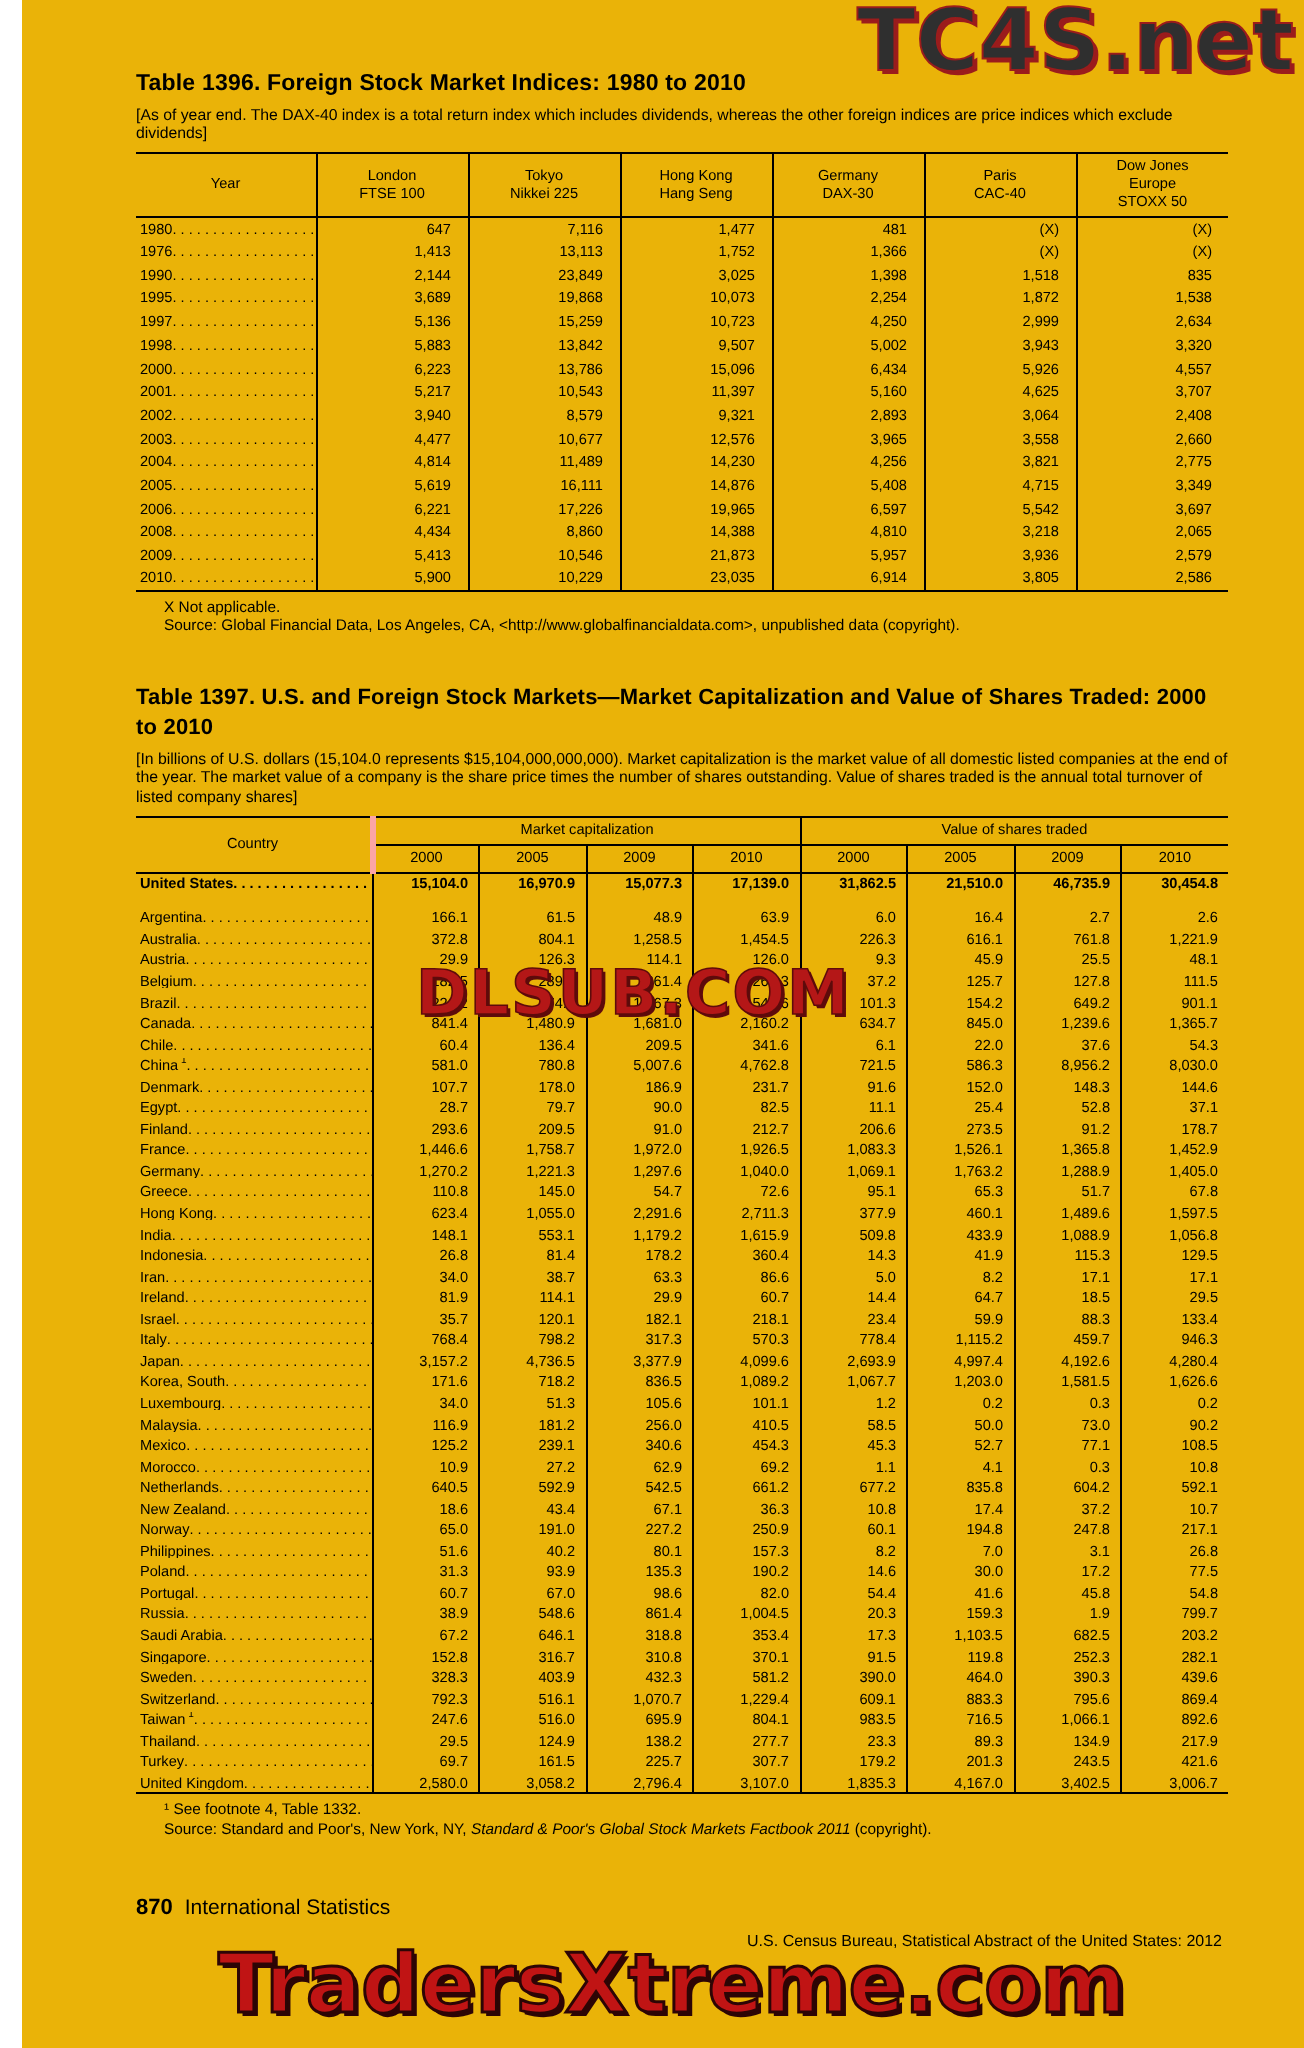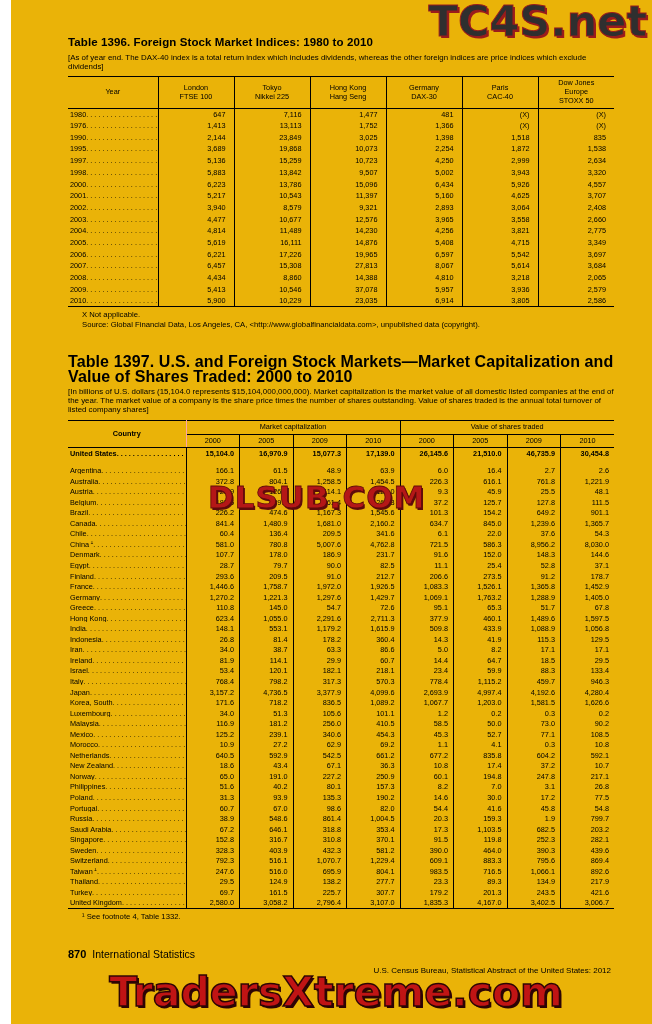--- a/index.html
+++ b/index.html
@@ -1,27 +1,27 @@
 <!DOCTYPE html>
 <html><head>
 <meta charset="utf-8">
 <style>
 *{margin:0;padding:0;box-sizing:border-box;}
 html,body{background:#fff;}
 .page{position:relative;width:650px;height:1024px;background:#eab308;font-family:"Liberation Sans","DejaVu Sans",sans-serif;color:#000;overflow:hidden;margin-left:11px;}
 .content{position:absolute;left:57px;top:36px;width:546px;}
 .t-title{font-size:11.5px;font-weight:bold;line-height:13.5px;letter-spacing:.1px;}
-.t-title2{margin-top:24px;font-size:16px;line-height:15px;}
+.t-title2{margin-top:24px;font-size:11px;line-height:15px;}
 .t-note{margin-top:3px;font-size:7.9px;line-height:9.4px;}
 table{border-collapse:collapse;table-layout:fixed;width:100%;margin-top:5px;border-top:1px solid #000;border-bottom:1px solid #000;}
 th{font-weight:normal;font-size:7.3px;line-height:8.8px;text-align:center;vertical-align:middle;padding:2px 1px;border-bottom:1px solid #000;}
 td{font-size:7.3px;line-height:1;vertical-align:middle;}
 th,td{border-left:1px solid #000;}
 tr > *:first-child{border-left:none;}
-.country-th{border-right:1px solid #fca5a5;width:118px;font-weight:bold;}
+.country-th{border-right:3px solid #fca5a5;width:118px;}
 #t1396 .yearcol{width:90px;}
 #t1396 tbody tr{height:11.7px;}
 #t1397 tbody tr{height:10.55px;}
 #t1397 tr.gap{height:7px;}
 .num{text-align:right;padding-right:8px;white-space:nowrap;overflow:hidden;}
 #t1397 .num{padding-right:5px;}
 .lead{display:flex;overflow:hidden;padding-left:2px;}
 .nm{white-space:nowrap;}
 .dots{flex:1;overflow:hidden;white-space:nowrap;}
 .dots::before{content:". . . . . . . . . . . . . . . . . . . . . . . . . . . . . . . . . . . . . . . . . . . .";}
@@ -235,55 +235,41 @@
             <td class="num">6,221</td>
             <td class="num">17,226</td>
             <td class="num">19,965</td>
             <td class="num">6,597</td>
             <td class="num">5,542</td>
             <td class="num">3,697</td>
           </tr>
           <tr>
             <td>
               <div class="lead">
-                <span class="nm">2007</span>
-                <span class="dots"></span>
-              </div>
-            </td>
-            <td class="num">6,457</td>
-            <td class="num">15,308</td>
-            <td class="num">27,813</td>
-            <td class="num">8,067</td>
-            <td class="num">5,614</td>
-            <td class="num">3,684</td>
-          </tr>
-          <tr>
-            <td>
-              <div class="lead">
                 <span class="nm">2008</span>
                 <span class="dots"></span>
               </div>
             </td>
             <td class="num">4,434</td>
             <td class="num">8,860</td>
             <td class="num">14,388</td>
             <td class="num">4,810</td>
             <td class="num">3,218</td>
             <td class="num">2,065</td>
           </tr>
           <tr>
             <td>
               <div class="lead">
                 <span class="nm">2009</span>
                 <span class="dots"></span>
               </div>
             </td>
             <td class="num">5,413</td>
             <td class="num">10,546</td>
-            <td class="num">37,078</td>
+            <td class="num">21,873</td>
             <td class="num">5,957</td>
             <td class="num">3,936</td>
             <td class="num">2,579</td>
           </tr>
           <tr>
             <td>
               <div class="lead">
                 <span class="nm">2010</span>
                 <span class="dots"></span>
               </div>
@@ -327,21 +313,21 @@
             <td>
               <div class="lead">
                 <span class="nm">United States</span>
                 <span class="dots"></span>
               </div>
             </td>
             <td class="num">15,104.0</td>
             <td class="num">16,970.9</td>
             <td class="num">15,077.3</td>
             <td class="num">17,139.0</td>
-            <td class="num">26,145.6</td>
+            <td class="num">31,862.5</td>
             <td class="num">21,510.0</td>
             <td class="num">46,735.9</td>
             <td class="num">30,454.8</td>
           </tr>
           <tr class="gap">
             <td></td>
             <td></td>
             <td></td>
             <td></td>
             <td></td>
@@ -545,21 +531,21 @@
           <tr>
             <td>
               <div class="lead">
                 <span class="nm">Germany</span>
                 <span class="dots"></span>
               </div>
             </td>
             <td class="num">1,270.2</td>
             <td class="num">1,221.3</td>
             <td class="num">1,297.6</td>
-            <td class="num">1,429.7</td>
+            <td class="num">1,040.0</td>
             <td class="num">1,069.1</td>
             <td class="num">1,763.2</td>
             <td class="num">1,288.9</td>
             <td class="num">1,405.0</td>
           </tr>
           <tr>
             <td>
               <div class="lead">
                 <span class="nm">Greece</span>
                 <span class="dots"></span>
@@ -654,21 +640,21 @@
             <td class="num">18.5</td>
             <td class="num">29.5</td>
           </tr>
           <tr>
             <td>
               <div class="lead">
                 <span class="nm">Israel</span>
                 <span class="dots"></span>
               </div>
             </td>
-            <td class="num">53.4</td>
+            <td class="num">35.7</td>
             <td class="num">120.1</td>
             <td class="num">182.1</td>
             <td class="num">218.1</td>
             <td class="num">23.4</td>
             <td class="num">59.9</td>
             <td class="num">88.3</td>
             <td class="num">133.4</td>
           </tr>
           <tr>
             <td>
@@ -1019,20 +1005,21 @@
             <td class="num">3,107.0</td>
             <td class="num">1,835.3</td>
             <td class="num">4,167.0</td>
             <td class="num">3,402.5</td>
             <td class="num">3,006.7</td>
           </tr>
         </tbody>
     </table>
     <div class="fnotes">
       <div>¹ See footnote 4, Table 1332.</div>
+      <div><span>Source: Standard and Poor's, New York, NY, </span><i>Standard &amp; Poor's Global Stock Markets Factbook 2011</i><span> (copyright).</span></div>
     </div>
   </div>
 
   <div class="footer-line">
     <span class="page-num">870</span><span>International Statistics</span>
   </div>
   <div class="publisher">U.S. Census Bureau, Statistical Abstract of the United States: 2012</div>
 
   <div class="wm wm-top">TC4S.net</div>
   <div class="wm wm-bottom">TradersXtreme.com</div>

